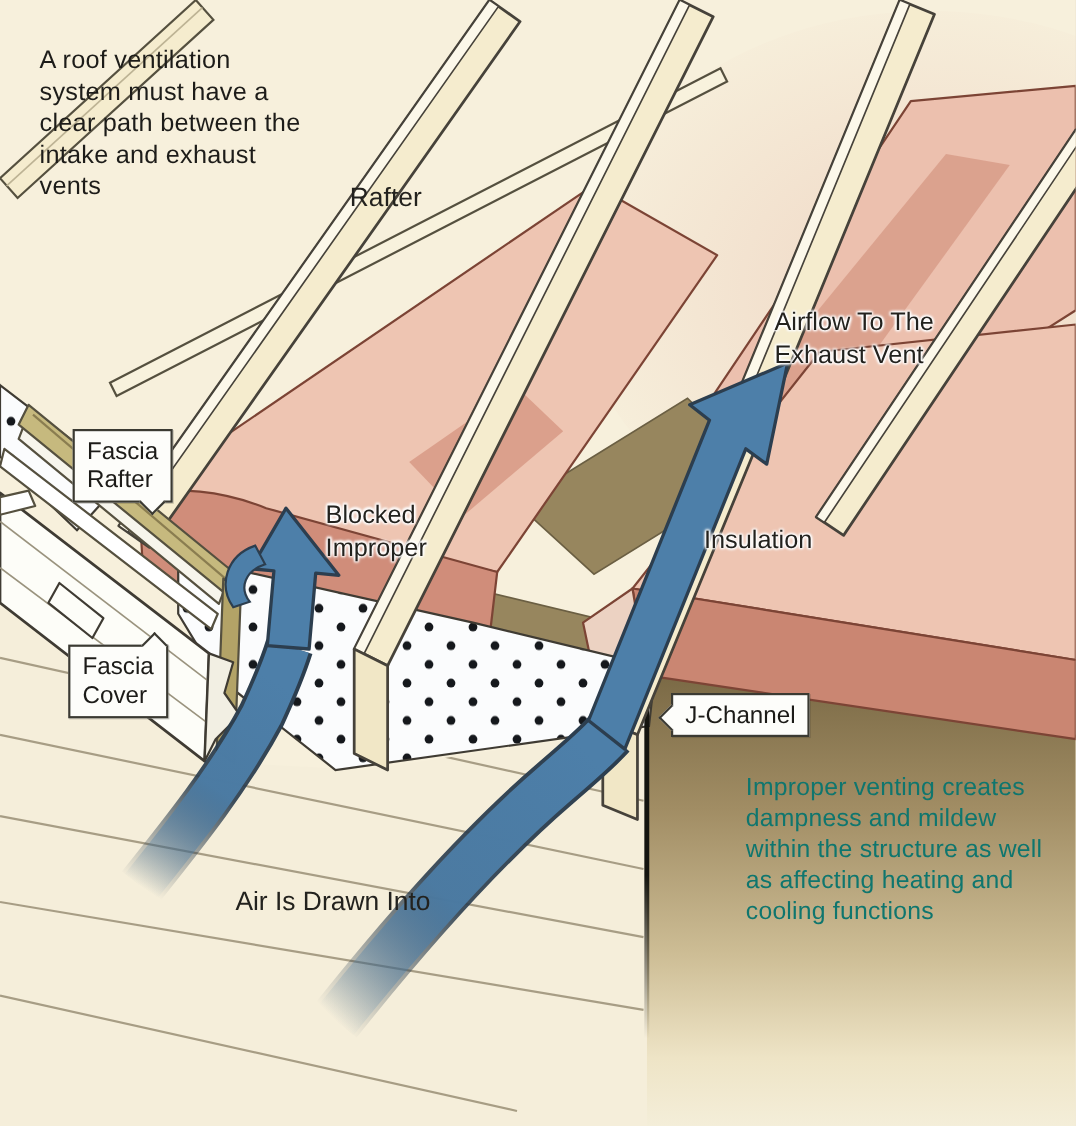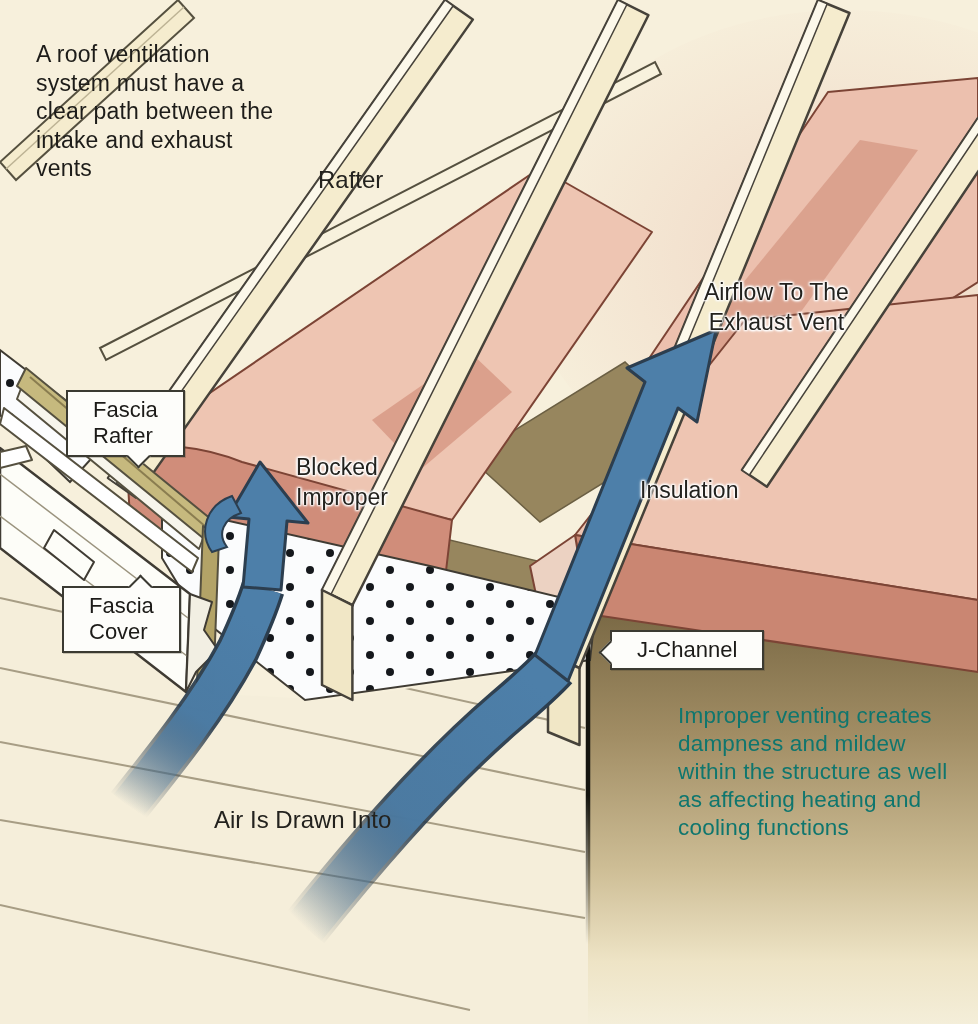--- a/index.html
+++ b/index.html
@@ -11,27 +11,27 @@
   .stage svg{position:absolute;left:0;top:0;}
   .txt{position:absolute;color:#1d1c19;}
   .note{font-weight:normal;line-height:1.24;letter-spacing:.2px;}
   .intro{left:36px;top:40px;width:240px;font-size:23px;}
   .warning{left:678px;top:702px;width:272px;font-size:22.5px;color:#0f766e;}
   .plain-label{font-size:23px;line-height:1.3;color:#23221e;}
   .halo div, .halo{
     text-shadow:0 0 3px #fff,0 0 4px #fff,1px 1px 2px #fff,-1px -1px 2px #fff,1px -1px 2px #fff,-1px 1px 2px #fff;
   }
   .rafter-l{left:294px;top:164px;font-size:24px;margin-left:24px;}
-  .airflow-exhaust{left:704px;top:278px;text-align:center;}
+  .airflow-exhaust{left:704px;top:278px;}
   .blocked{left:296px;top:453px;}
   .insulation-l{left:640px;top:476px;}
   .air-drawn{left:182px;top:804px;font-size:24px;margin-left:32px;}
   .callout{
     position:absolute;background:#fdfdfa;border:2px solid #3b3a32;
-    color:#1c1b18;font-size:22px;line-height:1.2;padding:5px 25px;
+    color:#1c1b18;font-size:22px;line-height:1.2;padding:5px 11px;
     box-shadow:1px 1px 0 rgba(60,55,40,.25);
   }
   .tail{position:absolute;width:15px;height:15px;background:#fdfdfa;}
   .tail-down{border-right:2px solid #3b3a32;border-bottom:2px solid #3b3a32;transform:rotate(45deg);}
   .tail-up{border-left:2px solid #3b3a32;border-top:2px solid #3b3a32;transform:rotate(45deg);}
   .tail-left{border-left:2px solid #3b3a32;border-bottom:2px solid #3b3a32;transform:rotate(45deg);}
   .co-fascia-board{left:66px;top:390px;}
   .co-fascia-board .tail{bottom:-10px;left:62px;}
   .co-fascia-cover{left:62px;top:586px;}
   .co-fascia-cover .tail{top:-10px;left:68px;}

